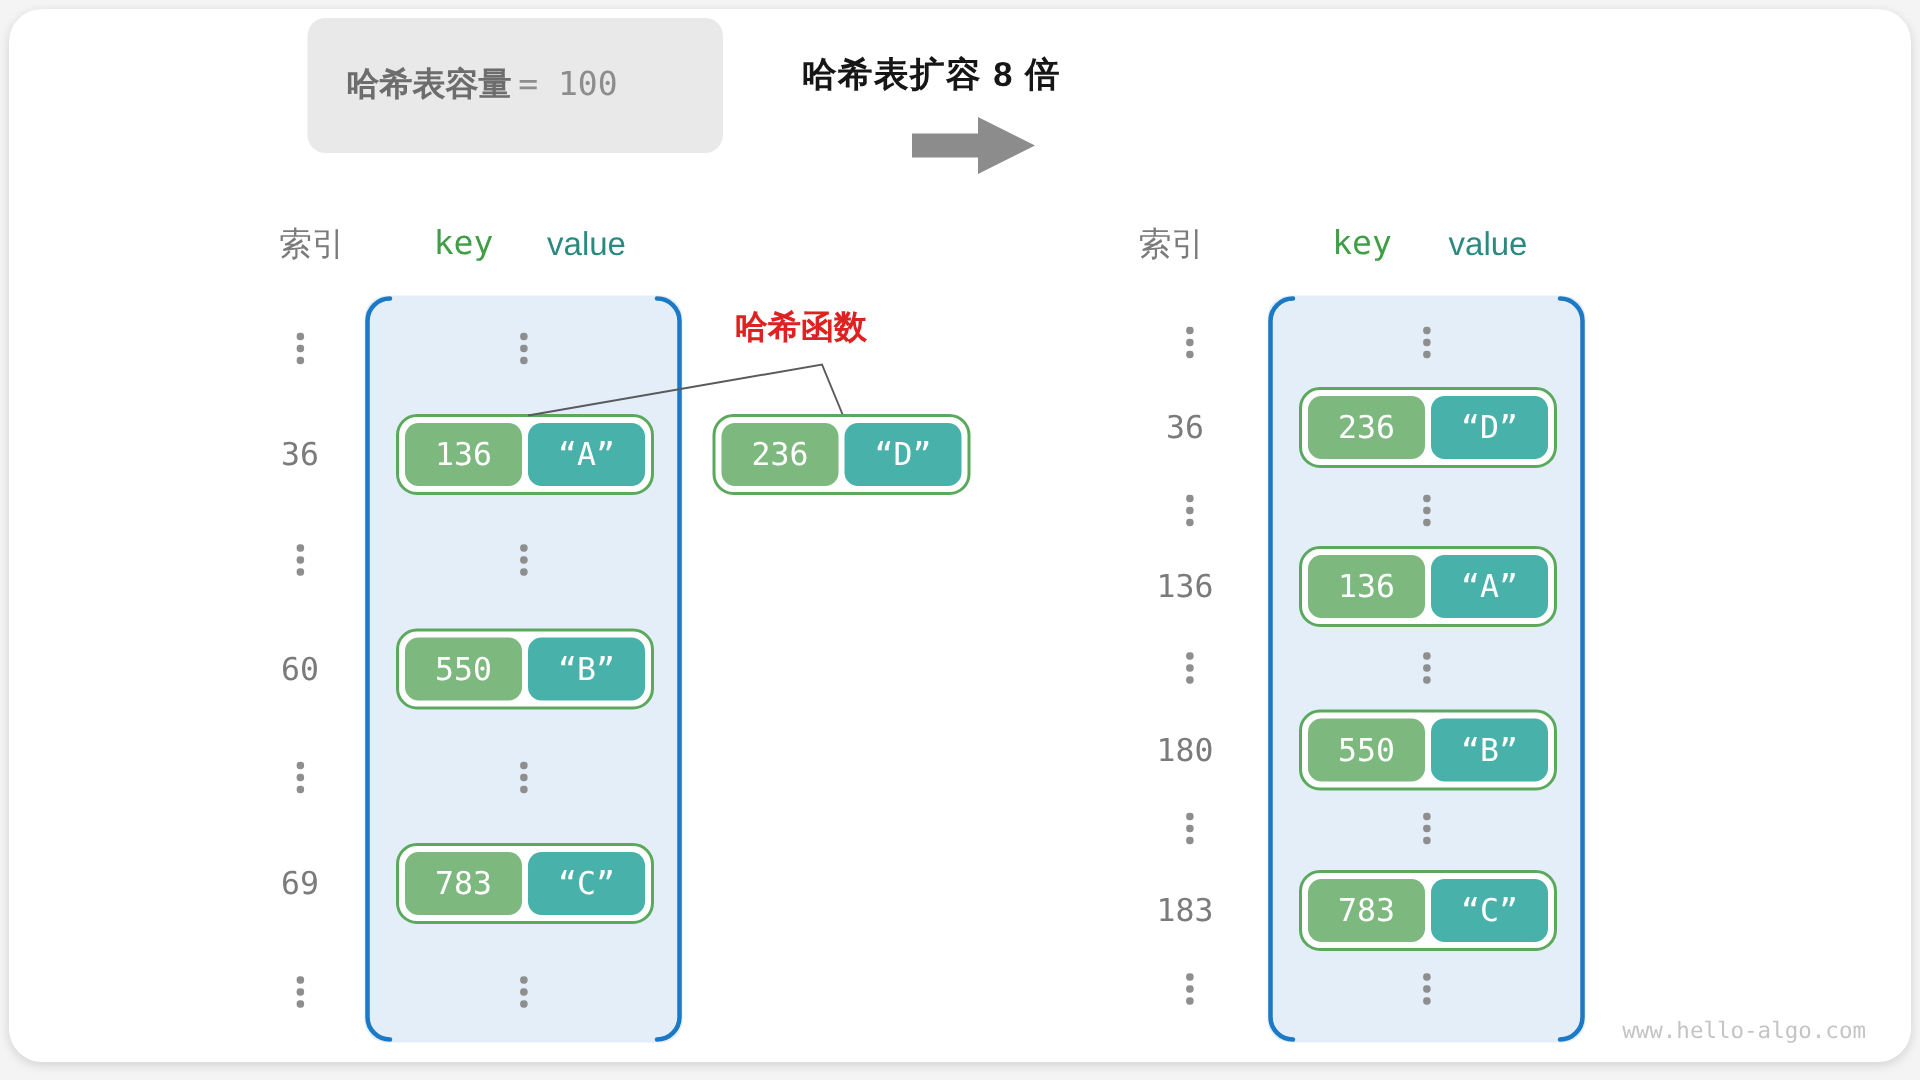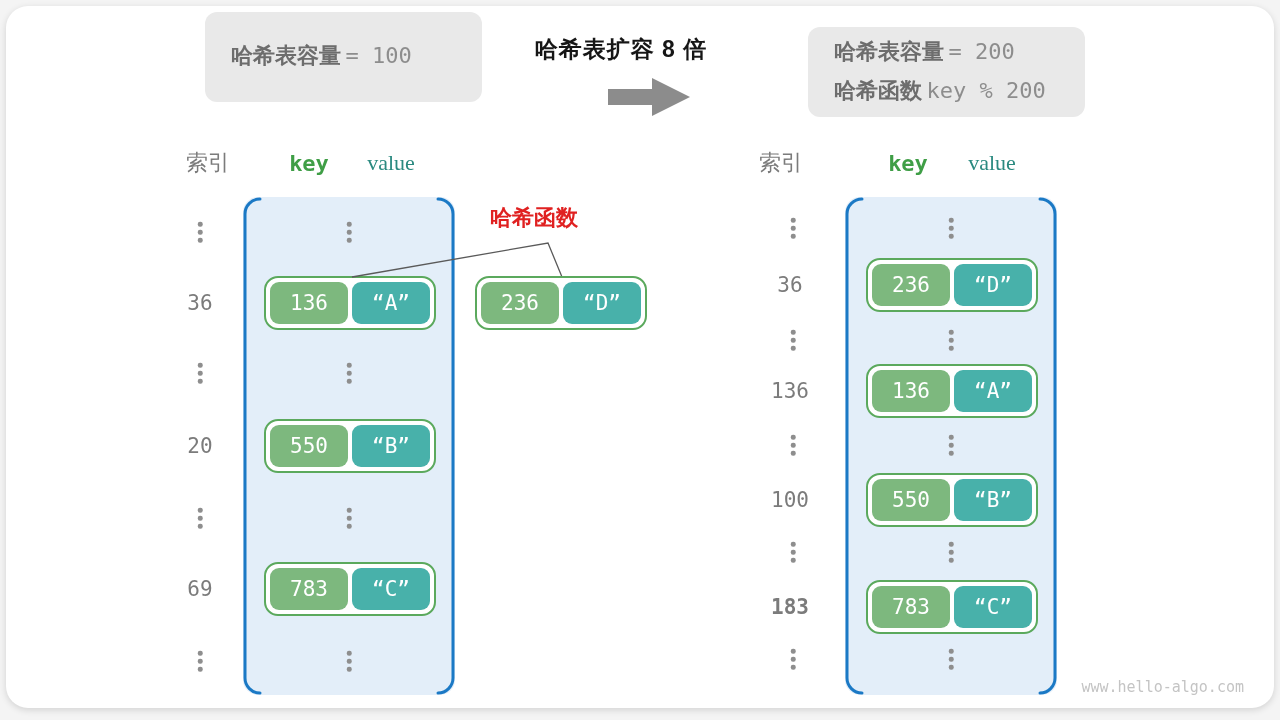--- a/index.html
+++ b/index.html
@@ -31,22 +31,22 @@
     font-size:23px;font-weight:700;color:var(--title-black);letter-spacing:1px;
   }
   .arrow{position:absolute;}
   .arrow .shaft{position:absolute;left:0;top:12px;width:44px;height:16px;background:var(--arrow-gray);}
   .arrow .head{position:absolute;left:44px;top:1px;width:0;height:0;
     border-top:19px solid transparent;border-bottom:19px solid transparent;
     border-left:38px solid var(--arrow-gray);}
   
   .hdr{position:absolute;top:163px;transform:translate(-50%,-50%);font-size:22px;white-space:nowrap;}
   .cn-hdr{color:var(--index-gray);}
-  .key-hdr{font-family:"DejaVu Sans Mono",monospace;color:var(--key-header);font-weight:bold;}
-  .val-hdr{font-family:Liberation Serif, serif;color:var(--value-header);}
+  .key-hdr{font-family:"DejaVu Sans Mono",monospace;color:var(--key-header);}
+  .val-hdr{font-family:Liberation Sans, sans-serif;color:var(--value-header);}
   .idx{
     position:absolute;transform:translate(-50%,-50%);
     font-family:"DejaVu Sans Mono",monospace;font-size:21px;color:var(--index-gray);
   }
   
   .tbox{position:absolute;width:212px;height:498px;background:var(--container-fill);border-radius:15px;}
   .tbox svg{position:absolute;left:0;top:0;overflow:visible;}
   .bracket-path{stroke:var(--container-border);stroke-width:3;fill:none;stroke-linecap:round;}
   
   .pair{
@@ -89,30 +89,20 @@
       <span class="mono-val">= 100</span>
     </div>
   </div>
 
   <div class="big-title">哈希表扩容 8 倍</div>
   <div class="arrow" style="left:608px;top:77px;">
     <div class="shaft"></div>
     <div class="head"></div>
   </div>
 
-  <div class="infobox" style="left:808px;top:27px;">
-    <div class="infoline">
-      <span class="cn-label">哈希表容量</span>
-      <span class="mono-val">= 200</span>
-    </div>
-    <div class="infoline">
-      <span class="cn-label">哈希函数</span>
-      <span class="mono-val">key % 200</span>
-    </div>
-  </div>
 
   <div class="hdr cn-hdr" style="left:208px;">索引</div>
   <div class="hdr key-hdr" style="left:309px;">key</div>
   <div class="hdr val-hdr" style="left:391px;">value</div>
 
   <div class="tbox" style="left:243px;top:197px;">
     <svg width="212" height="498">
       <path class="bracket-path" d="M 17 2 A 15 15 0 0 0 2 17 L 2 481 A 15 15 0 0 0 17 496"></path>
       <path class="bracket-path" d="M 195 2 A 15 15 0 0 1 210 17 L 210 481 A 15 15 0 0 1 195 496"></path>
     </svg>
@@ -122,21 +112,21 @@
       <i></i>
       <i></i>
       <i></i>
     </div>
   <div class="idx" style="left:200px;top:303px;">36</div>
   <div class="dots" style="left:200px;top:373px;">
       <i></i>
       <i></i>
       <i></i>
     </div>
-  <div class="idx" style="left:200px;top:446px;">20</div>
+  <div class="idx" style="left:200px;top:446px;">60</div>
   <div class="dots" style="left:200px;top:518px;">
       <i></i>
       <i></i>
       <i></i>
     </div>
   <div class="idx" style="left:200px;top:589px;">69</div>
   <div class="dots" style="left:200px;top:661px;">
       <i></i>
       <i></i>
       <i></i>
@@ -206,27 +196,27 @@
       <i></i>
       <i></i>
       <i></i>
     </div>
   <div class="idx" style="left:790px;top:391px;">136</div>
   <div class="dots" style="left:793px;top:445px;">
       <i></i>
       <i></i>
       <i></i>
     </div>
-  <div class="idx" style="left:790px;top:500px;">100</div>
+  <div class="idx" style="left:790px;top:500px;">180</div>
   <div class="dots" style="left:793px;top:552px;">
       <i></i>
       <i></i>
       <i></i>
     </div>
-  <div class="idx" style="left:790px;top:607px;font-weight:bold;">183</div>
+  <div class="idx" style="left:790px;top:607px;">183</div>
   <div class="dots" style="left:793px;top:659px;">
       <i></i>
       <i></i>
       <i></i>
     </div>
 
   <div class="dots" style="left:951px;top:228px;">
       <i></i>
       <i></i>
       <i></i>

